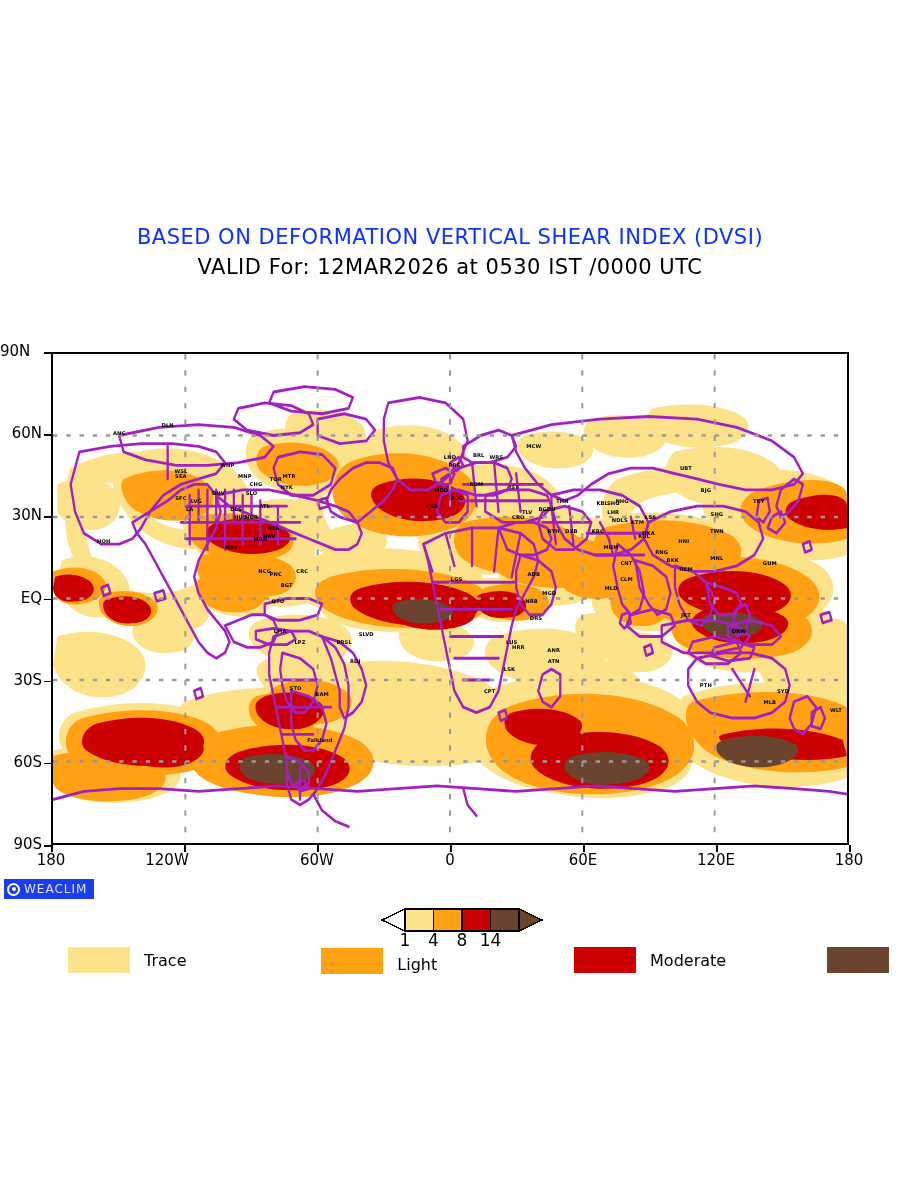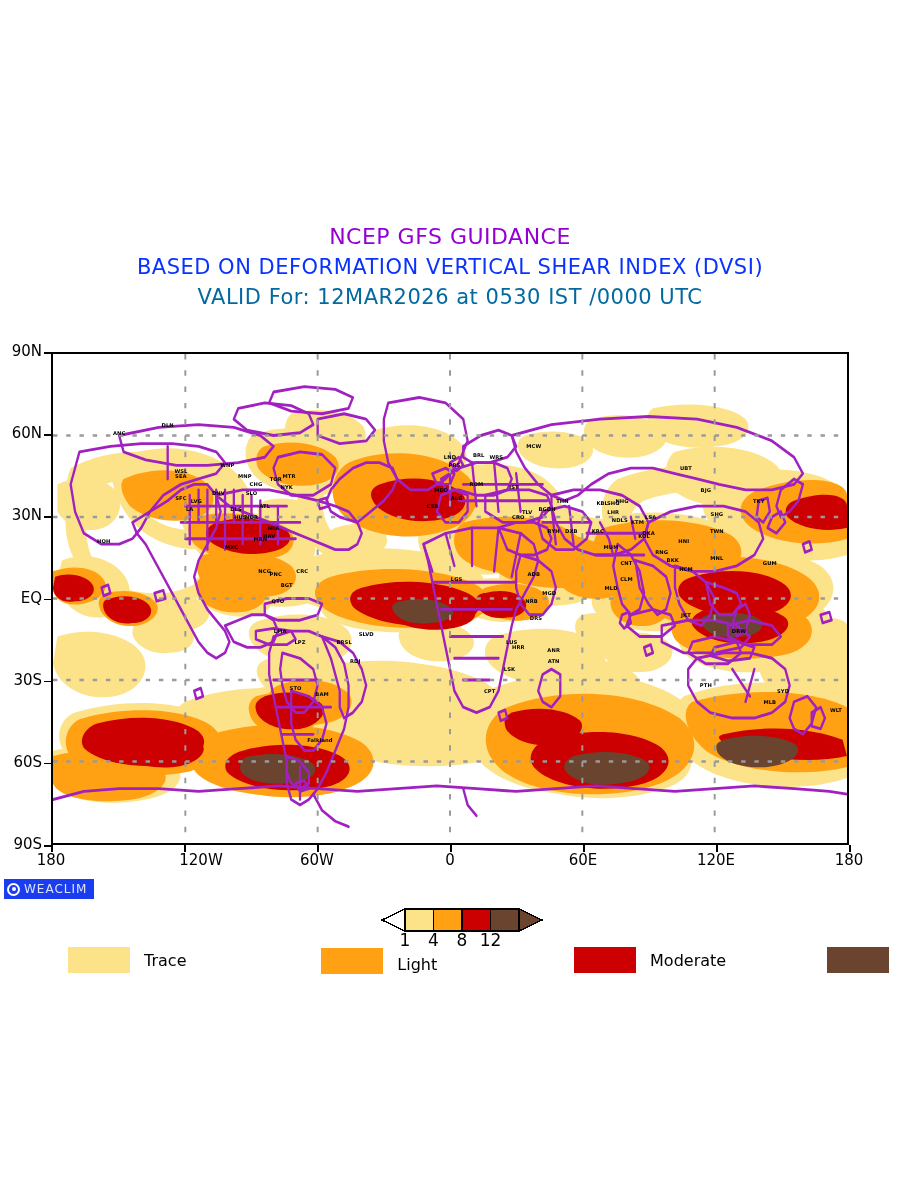--- a/index.html
+++ b/index.html
@@ -8,21 +8,21 @@
        -webkit-font-smoothing:none;}
 
   .page{position:absolute;left:0;top:0;width:900px;height:1200px;overflow:hidden;}
 
   
   .titles{position:absolute;left:0;top:222px;width:900px;text-align:center;}
   .t-line{display:block;white-space:nowrap;letter-spacing:0.5px;}
   .t1{font-size:22px;color:#9400d3;line-height:30px;}
   .t2{font-size:22px;color:#f2146e;line-height:30px;}
   .t3{font-size:21px;color:#0a32ff;line-height:30px;}
-  .t4{font-size:21px;color:#0369a1;line-height:30px;}
+  .t4{font-size:21px;color:#000000;line-height:30px;}
 
   
   .plot{position:absolute;left:51px;top:352px;width:798px;height:493px;
         border:2px solid #000;box-sizing:border-box;background:#fff;overflow:hidden;}
   .mapwrap{position:absolute;left:0;top:0;width:100%;height:100%;}
   .mapwrap svg{display:block;width:100%;height:100%;}
 
   
   .grid line{stroke:#9a9a9a;stroke-width:0.9;stroke-dasharray:2 4;}
 
@@ -59,21 +59,20 @@
   .catitem{position:absolute;display:flex;align-items:center;height:28px;}
   .swatch{width:62px;height:26px;display:block;}
   .catlabel{font-size:16px;color:#000;margin-left:14px;white-space:nowrap;}
 </style>
 </head>
 <body>
 
 <div class="page">
 
   <div class="titles">
-    <span class="t-line t1">NCEP GFS GUIDANCE</span>
     <span class="t-line t3">BASED ON DEFORMATION VERTICAL SHEAR INDEX (DVSI)</span>
     <span class="t-line t4">VALID For: 12MAR2026 at 0530 IST /0000 UTC</span>
   </div>
 
   <div class="plot">
     <div class="mapwrap">
       <svg viewBox="0 0 360 180" preserveAspectRatio="none" shape-rendering="geometricPrecision">
         <defs>
           <clipPath id="cl">
               <rect x="0" y="0" width="360" height="180"></rect>
@@ -442,39 +441,39 @@
         <div style="position: absolute; font-size: 5.2px; color: rgb(0, 0, 0); font-weight: bold; white-space: nowrap; transform: translate(-50%, -50%); letter-spacing: 0.1px; left: 57.7778%; top: 58.8889%;">LUS</div>
         <div style="position: absolute; font-size: 5.2px; color: rgb(0, 0, 0); font-weight: bold; white-space: nowrap; transform: translate(-50%, -50%); letter-spacing: 0.1px; left: 58.6111%; top: 60%;">HRR</div>
         <div style="position: absolute; font-size: 5.2px; color: rgb(0, 0, 0); font-weight: bold; white-space: nowrap; transform: translate(-50%, -50%); letter-spacing: 0.1px; left: 63.0556%; top: 60.5556%;">ANR</div>
         <div style="position: absolute; font-size: 5.2px; color: rgb(0, 0, 0); font-weight: bold; white-space: nowrap; transform: translate(-50%, -50%); letter-spacing: 0.1px; left: 63.0556%; top: 62.7778%;">ATN</div>
         <div style="position: absolute; font-size: 5.2px; color: rgb(0, 0, 0); font-weight: bold; white-space: nowrap; transform: translate(-50%, -50%); letter-spacing: 0.1px; left: 57.5%; top: 64.4444%;">LSK</div>
         <div style="position: absolute; font-size: 5.2px; color: rgb(0, 0, 0); font-weight: bold; white-space: nowrap; transform: translate(-50%, -50%); letter-spacing: 0.1px; left: 55%; top: 68.8889%;">CPT</div>
       </div>
   </div>
 
   <div id="yaxis">
-      <div class="ylab" style="left: 0px; width: 42px; text-align: right; top: 344px;">90N</div>
+      <div class="ylab" style="left: 0px; width: 42px; text-align: left; top: 344px;">90N</div>
       <div class="ytick" style="top: 352px;"></div>
       <div class="ylab" style="left: 0px; width: 42px; text-align: right; top: 426.167px;">60N</div>
       <div class="ytick" style="top: 434.167px;"></div>
       <div class="ylab" style="left: 0px; width: 42px; text-align: right; top: 508.333px;">30N</div>
       <div class="ytick" style="top: 516.333px;"></div>
       <div class="ylab" style="left: 0px; width: 42px; text-align: right; top: 590.5px;">EQ</div>
       <div class="ytick" style="top: 598.5px;"></div>
       <div class="ylab" style="left: 0px; width: 42px; text-align: right; top: 672.667px;">30S</div>
       <div class="ytick" style="top: 680.667px;"></div>
       <div class="ylab" style="left: 0px; width: 42px; text-align: right; top: 754.833px;">60S</div>
       <div class="ytick" style="top: 762.833px;"></div>
       <div class="ylab" style="left: 0px; width: 42px; text-align: right; top: 837px;">90S</div>
       <div class="ytick" style="top: 845px;"></div>
     </div>
   <div id="xaxis">
       <div class="xlab" style="left: 16px;">180</div>
       <div class="xtick" style="left: 51px;"></div>
-      <div class="xlab" style="left: 166px;">120W</div>
+      <div class="xlab" style="left: 132px;">120W</div>
       <div class="xtick" style="left: 184px;"></div>
       <div class="xlab" style="left: 282px;">60W</div>
       <div class="xtick" style="left: 317px;"></div>
       <div class="xlab" style="left: 415px;">0</div>
       <div class="xtick" style="left: 450px;"></div>
       <div class="xlab" style="left: 548px;">60E</div>
       <div class="xtick" style="left: 583px;"></div>
       <div class="xlab" style="left: 681px;">120E</div>
       <div class="xtick" style="left: 716px;"></div>
       <div class="xlab" style="left: 814px;">180</div>
@@ -496,21 +495,21 @@
           <rect x="147.5" y="1" width="28.5" height="22" fill="#6b4430" stroke="#000" stroke-width="1.2"></rect>
         </g>
       <polygon id="cb-under" points="39,12 62,1 62,23" fill="#ffffff" stroke="#000" stroke-width="1.4"></polygon>
       <polygon id="cb-over" points="176,1 176,23 199,12" fill="#6b4430" stroke="#000" stroke-width="1.4"></polygon>
     </svg>
   </div>
   <div class="cbticks" id="cbticks">
       <span style="left: 62px;">1</span>
       <span style="left: 90.5px;">4</span>
       <span style="left: 119px;">8</span>
-      <span style="left: 147.5px;">12</span>
+      <span style="left: 147.5px;">14</span>
     </div>
 
   <div class="catlegend" id="catlegend">
       <div class="catitem" style="left: 68.0769px;">
         <span class="swatch" style="background: rgb(252, 227, 138);"></span>
         <span class="catlabel">Trace</span>
       </div>
       <div class="catitem" style="left: 321.346px; align-items: flex-end;">
         <span class="swatch" style="background: rgb(255, 161, 18);"></span>
         <span class="catlabel">Light</span>

